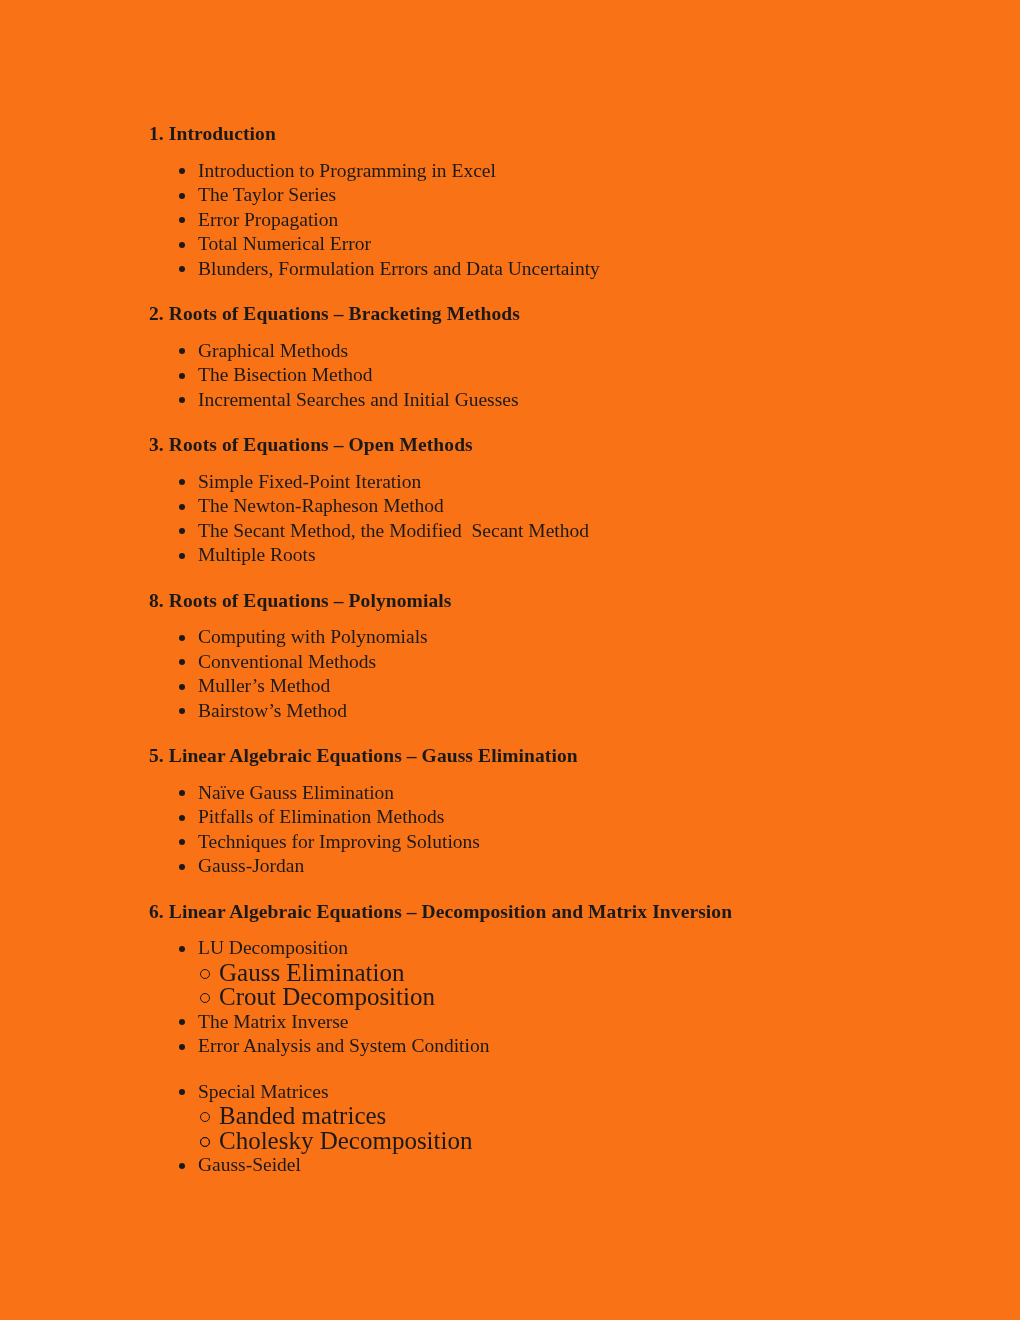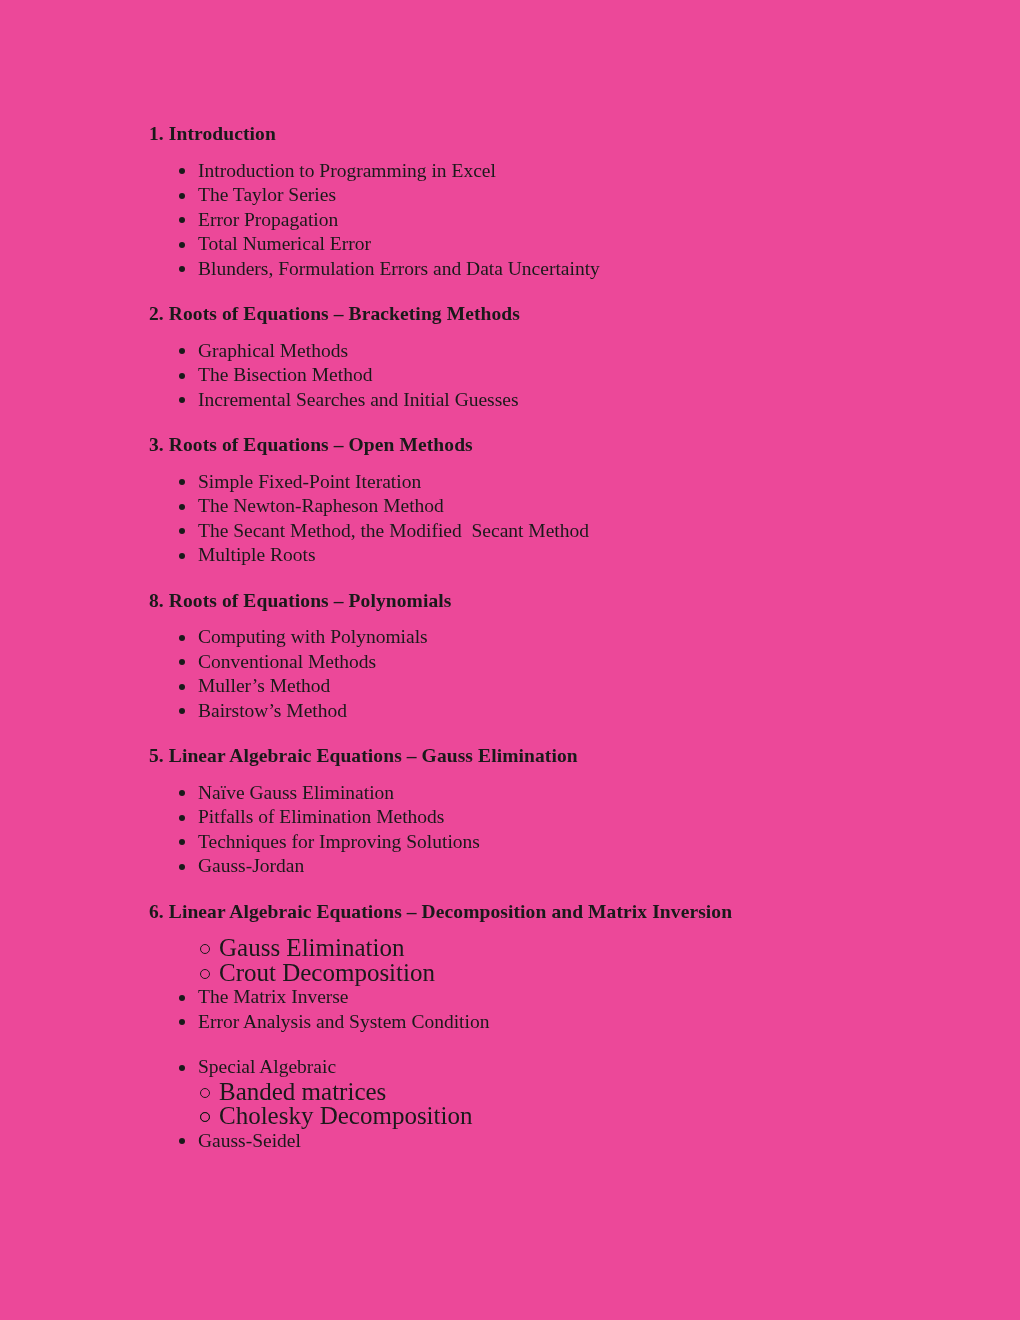--- a/index.html
+++ b/index.html
@@ -4,21 +4,21 @@
 <style>
   html, body {
     margin: 0;
     padding: 0;
     background: #ffffff;
   }
   .page {
     position: relative;
     width: 1020px;
     height: 1320px;
-    background: #ec4899;
+    background: #f97316;
     overflow: hidden;
     font-family: "Liberation Serif", "DejaVu Serif", serif;
     color: #1a1a1a;
     -webkit-font-smoothing: antialiased;
   }
   .content {
     position: absolute;
     left: 149px;
     top: 122px;
     width: 760px;
@@ -138,33 +138,34 @@
         <ul class="bullets">
           <li class="bullet-item"><span class="marker-disc"></span><span class="bullet-label">Naïve Gauss Elimination</span></li>
           <li class="bullet-item"><span class="marker-disc"></span><span class="bullet-label">Pitfalls of Elimination Methods</span></li>
           <li class="bullet-item"><span class="marker-disc"></span><span class="bullet-label">Techniques for Improving Solutions</span></li>
           <li class="bullet-item"><span class="marker-disc"></span><span class="bullet-label">Gauss-Jordan</span></li>
         </ul>
       </div>
       <div class="section">
         <div class="section-heading">6. Linear Algebraic Equations – Decomposition and Matrix Inversion</div>
         <ul class="bullets">
+          <li class="bullet-item"><span class="marker-disc"></span><span class="bullet-label">LU Decomposition</span></li>
           <li style="list-style: none;">
             <ul class="subbullets">
               <li class="subbullet-item"><span class="marker-ring"></span><span class="bullet-label">Gauss Elimination</span></li>
               <li class="subbullet-item"><span class="marker-ring"></span><span class="bullet-label">Crout Decomposition</span></li>
             </ul>
           </li>
           <li class="bullet-item"><span class="marker-disc"></span><span class="bullet-label">The Matrix Inverse</span></li>
           <li class="bullet-item"><span class="marker-disc"></span><span class="bullet-label">Error Analysis and System Condition</span></li>
         </ul>
       </div>
       <div class="section">
         <ul class="bullets">
-          <li class="bullet-item"><span class="marker-disc"></span><span class="bullet-label">Special Algebraic</span></li>
+          <li class="bullet-item"><span class="marker-disc"></span><span class="bullet-label">Special Matrices</span></li>
           <li style="list-style: none;">
             <ul class="subbullets">
               <li class="subbullet-item"><span class="marker-ring"></span><span class="bullet-label">Banded matrices</span></li>
               <li class="subbullet-item"><span class="marker-ring"></span></li>
               <li class="subbullet-item"><span class="marker-ring"></span><span class="bullet-label">Cholesky Decomposition</span></li>
             </ul>
           </li>
           <li class="bullet-item"><span class="marker-disc"></span><span class="bullet-label">Gauss-Seidel</span></li>
         </ul>
       </div>

